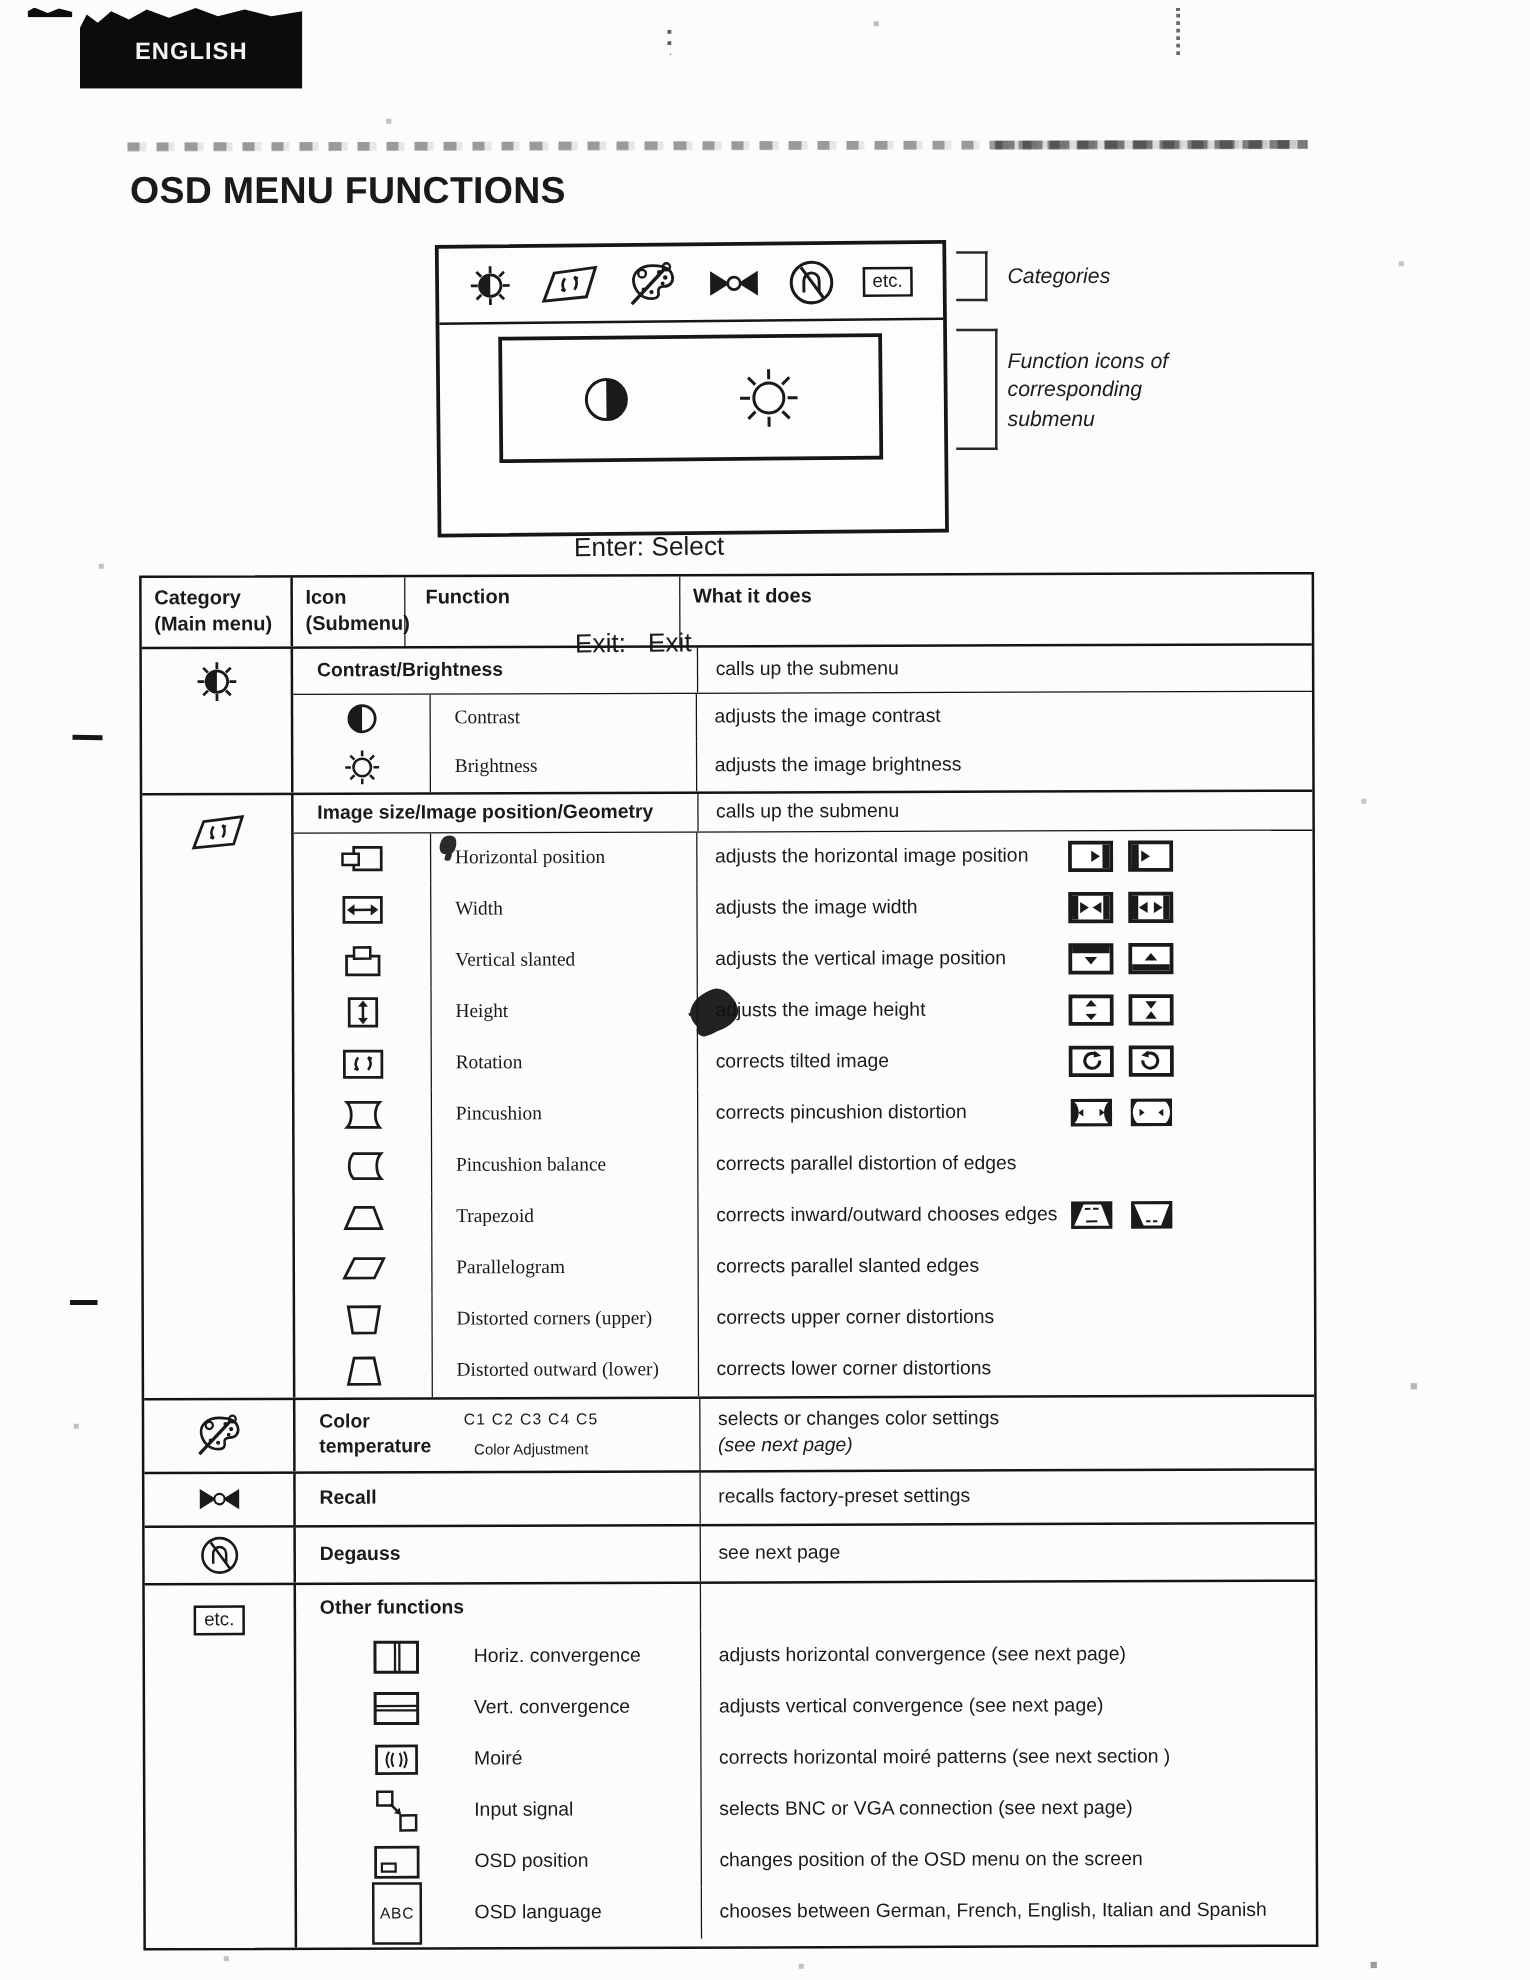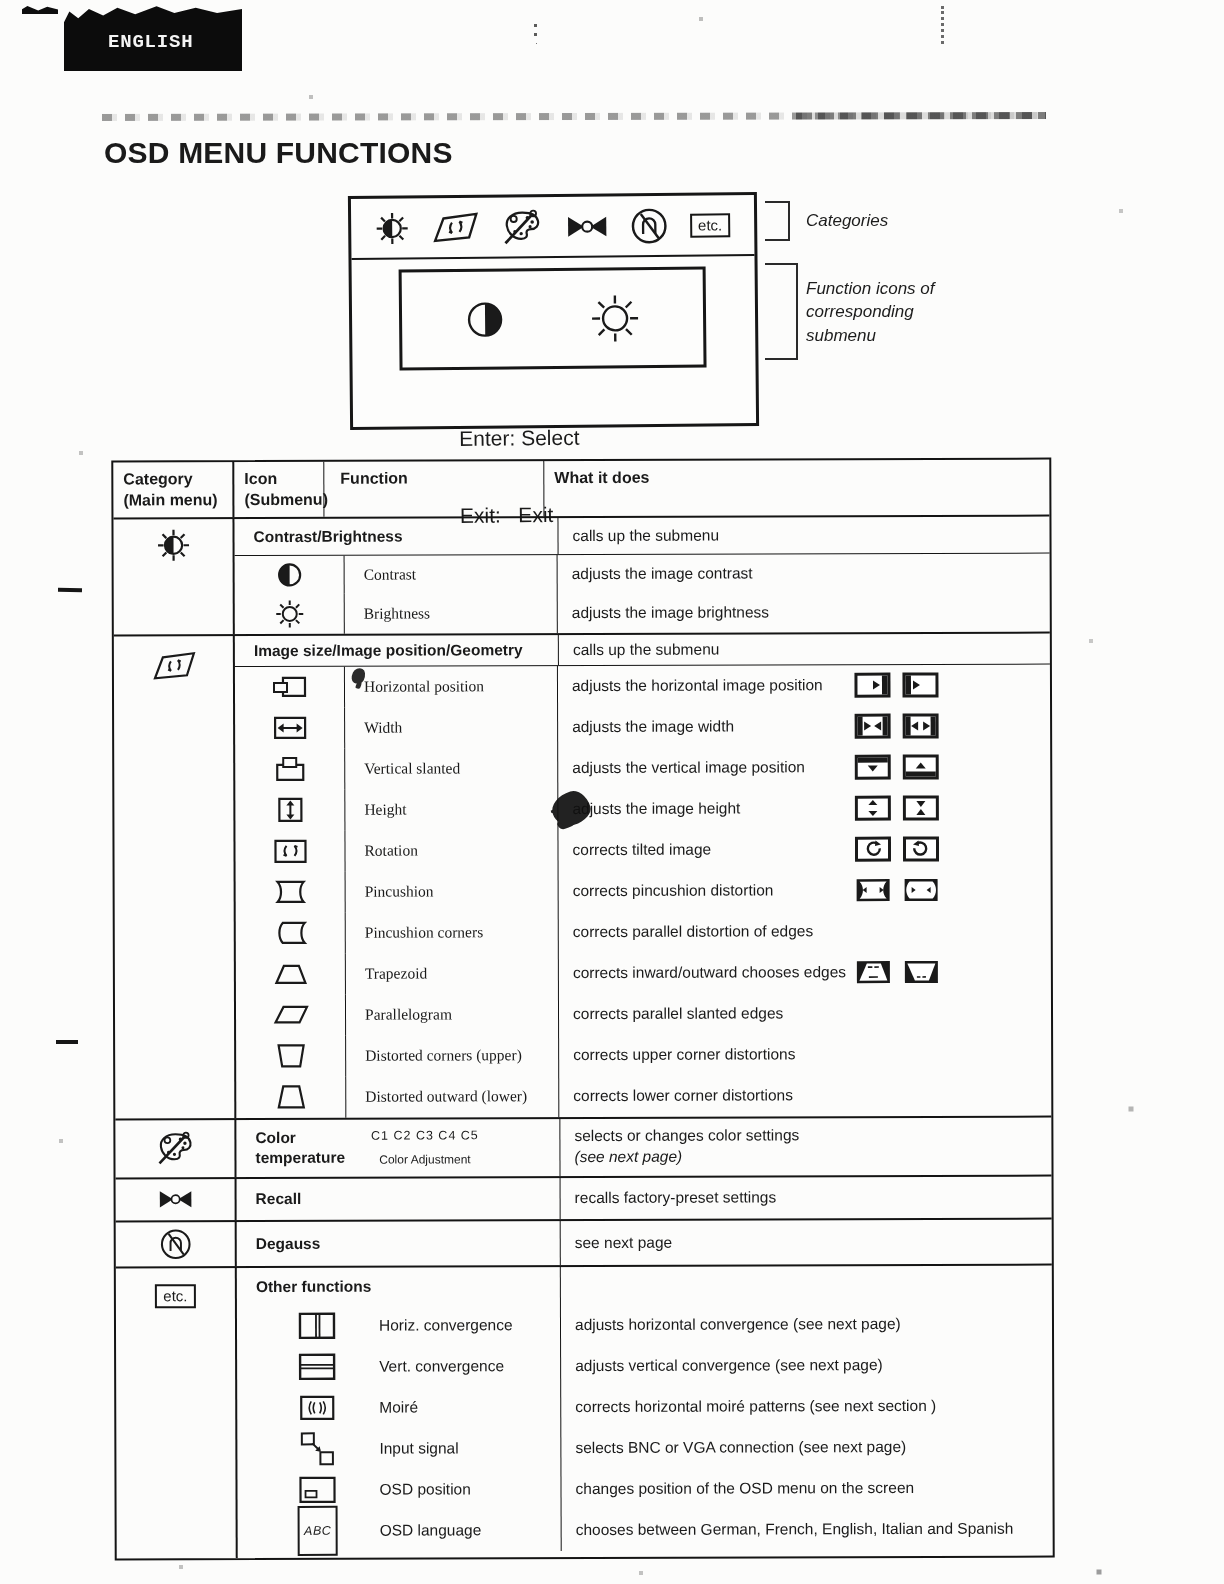--- a/index.html
+++ b/index.html
@@ -12,21 +12,20 @@
     overflow:hidden;
   }
   .page { position:absolute; inset:0; background:#fcfcfb; }
 
   .lang-tag {
     position:absolute; left:64px; top:5px; width:178px; height:66px;
     background:#0c0c0c; color:#f4f4f4;
     font-size:19px; font-weight:700; letter-spacing:.8px;
     display:flex; align-items:center; padding-left:44px; padding-top:8px;
     clip-path:polygon(0 26%,3% 10%,8% 20%,14% 6%,22% 16%,30% 4%,40% 14%,52% 2%,62% 12%,74% 4%,86% 12%,100% 6%,100% 100%,0 100%);
-    font-family:Liberation Mono, monospace;
   }
 
   .smudge {
     position:absolute; left:102px; top:113px; width:944px; height:7px;
     background:repeating-linear-gradient(90deg, rgba(55,55,55,.5) 0 10px, rgba(130,130,130,.18) 10px 15px, rgba(255,255,255,0) 15px 23px);
     transform:rotate(-.12deg); filter:blur(.4px);
   }
   .smudge::after{
     content:""; position:absolute; right:0; top:0; width:250px; height:100%;
     background:repeating-linear-gradient(90deg, rgba(40,40,40,.6) 0 16px, rgba(90,90,90,.2) 16px 22px);
@@ -114,21 +113,21 @@
   .note { font-style:italic; }
   .colorlabel { font-weight:700; white-space:pre-line; line-height:1.3; }
   .presets { margin-left:26px; text-align:center; font-weight:400; line-height:1.9; }
   .presets .p1 { font-size:12.5px; letter-spacing:1px; display:block; }
   .presets .p2 { font-size:12px; display:block; }
   .what2 { line-height:1.35; }
   .what2 span { display:block; }
 
   .pair { position:absolute; left:296px; top:50%; transform:translateY(-50%); display:flex; gap:11px; }
 
-  .abcbox { border:2px solid #1a1a1a; font-size:12.5px; padding:16px 4px; letter-spacing:.5px; display:inline-block;font-style:italic; }
+  .abcbox { border:2px solid #1a1a1a; font-size:12.5px; padding:16px 4px; letter-spacing:.5px; display:inline-block; }
 
   
   .blob1 {
     position:absolute; left:552px; top:792px; width:38px; height:33px; background:#101010;
     border-radius:62% 38% 55% 45% / 48% 62% 38% 52%;
     transform:rotate(-18deg); opacity:.92; z-index:6;
     box-shadow:-10px 12px 0 -11px #101010, 8px -7px 0 -12px #101010, -16px -3px 0 -15px #101010;
   }
   .blob2 {
     position:absolute; left:352px; top:668px; width:13px; height:16px; background:#151515;
@@ -490,21 +489,21 @@
             </span>
           </div>
         </div>
 
         <div class="trow r-g">
           <div class="iconcell">
             <svg width="34" height="28" viewBox="0 0 34 28">
               <path d="M9 4 L31 4 C26.5 9 26.5 19 31 24 L9 24 C4.5 19 4.5 9 9 4 Z" fill="none" stroke="#1a1a1a" stroke-width="2.2"></path>
             </svg>
           </div>
-          <div class="fncell">Pincushion corners</div>
+          <div class="fncell">Pincushion balance</div>
           <div class="whatcell preline">corrects parallel distortion of edges</div>
         </div>
 
         <div class="trow r-g">
           <div class="iconcell">
             <svg width="36" height="27" viewBox="0 0 36 27">
               <path d="M11 5 L26 5 L32.5 22 L3.5 22 Z" fill="none" stroke="#1a1a1a" stroke-width="2.2"></path>
             </svg>
           </div>
           <div class="fncell">Trapezoid</div>

